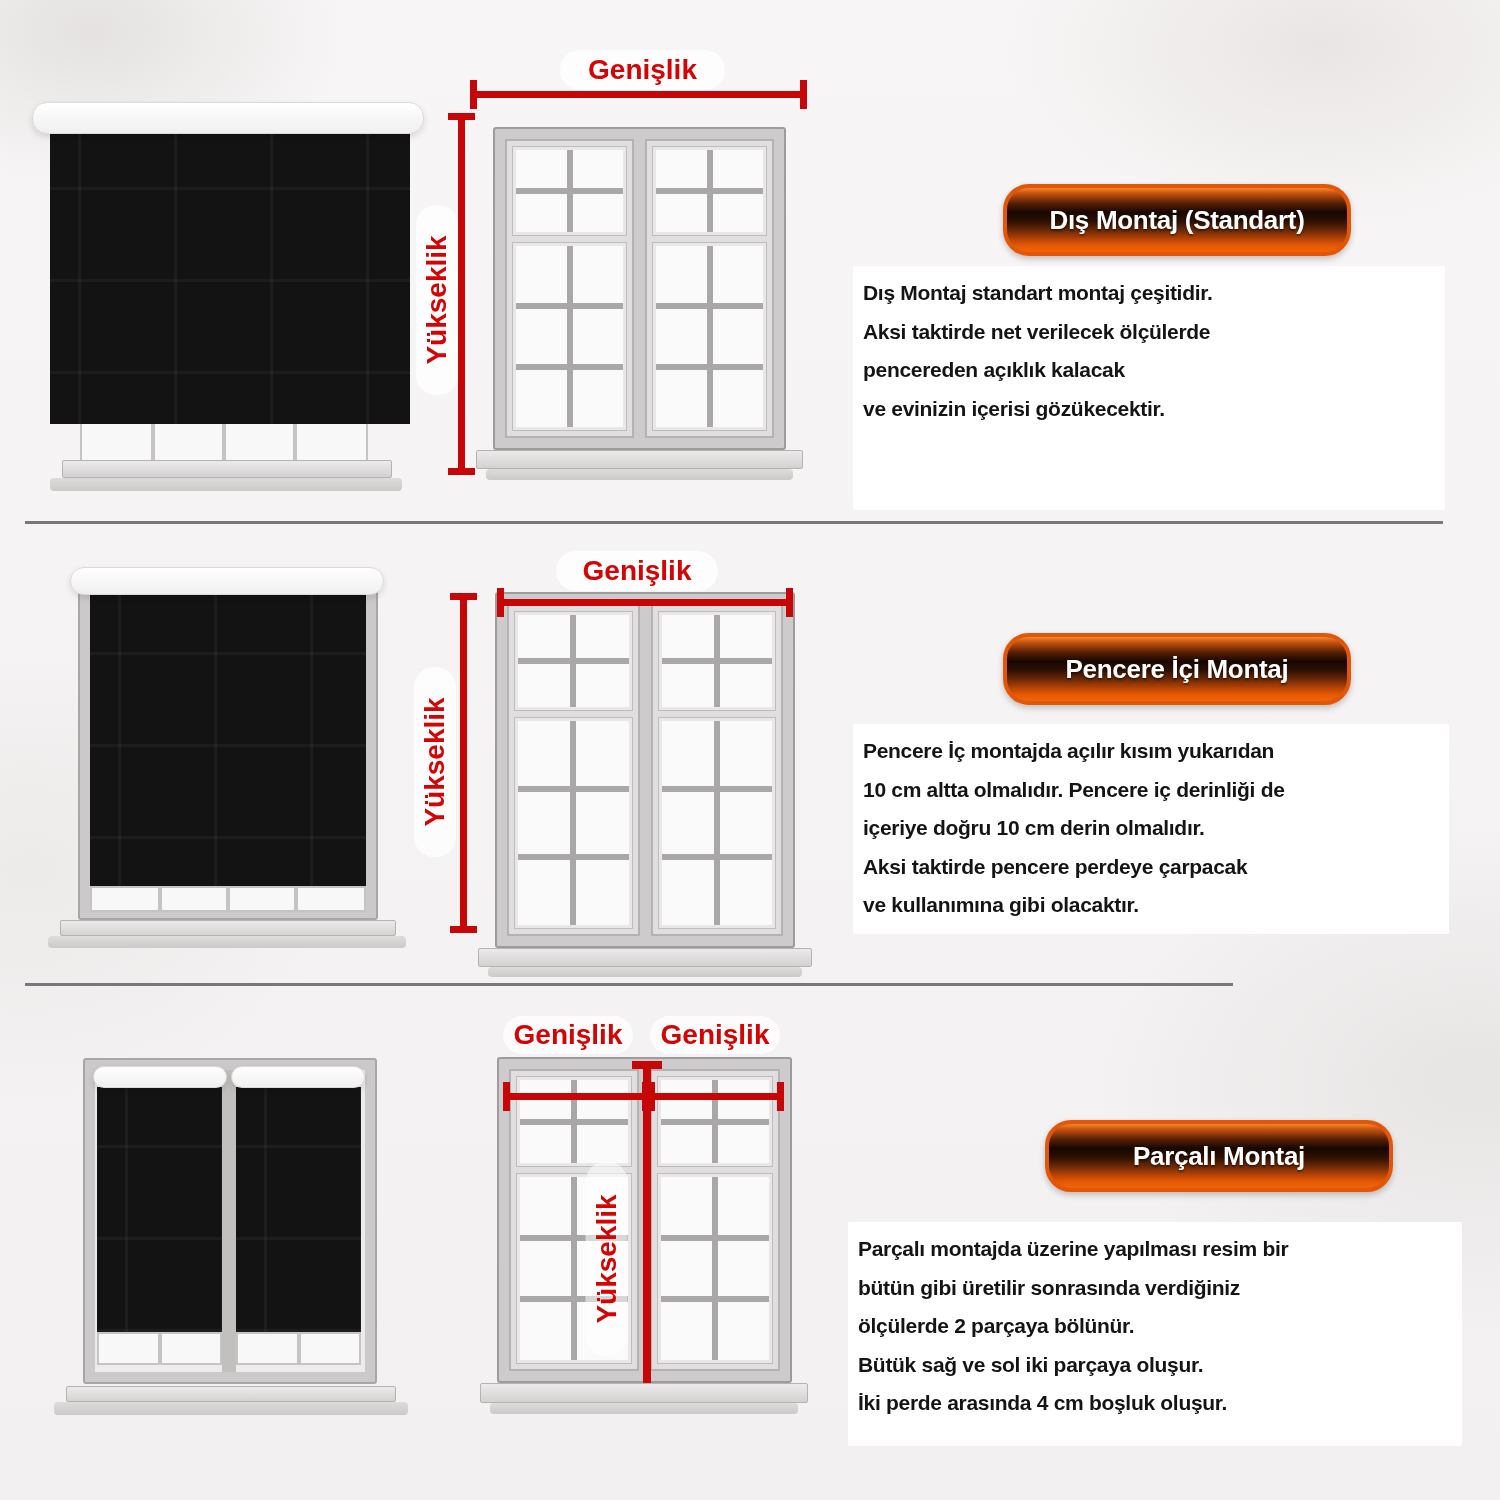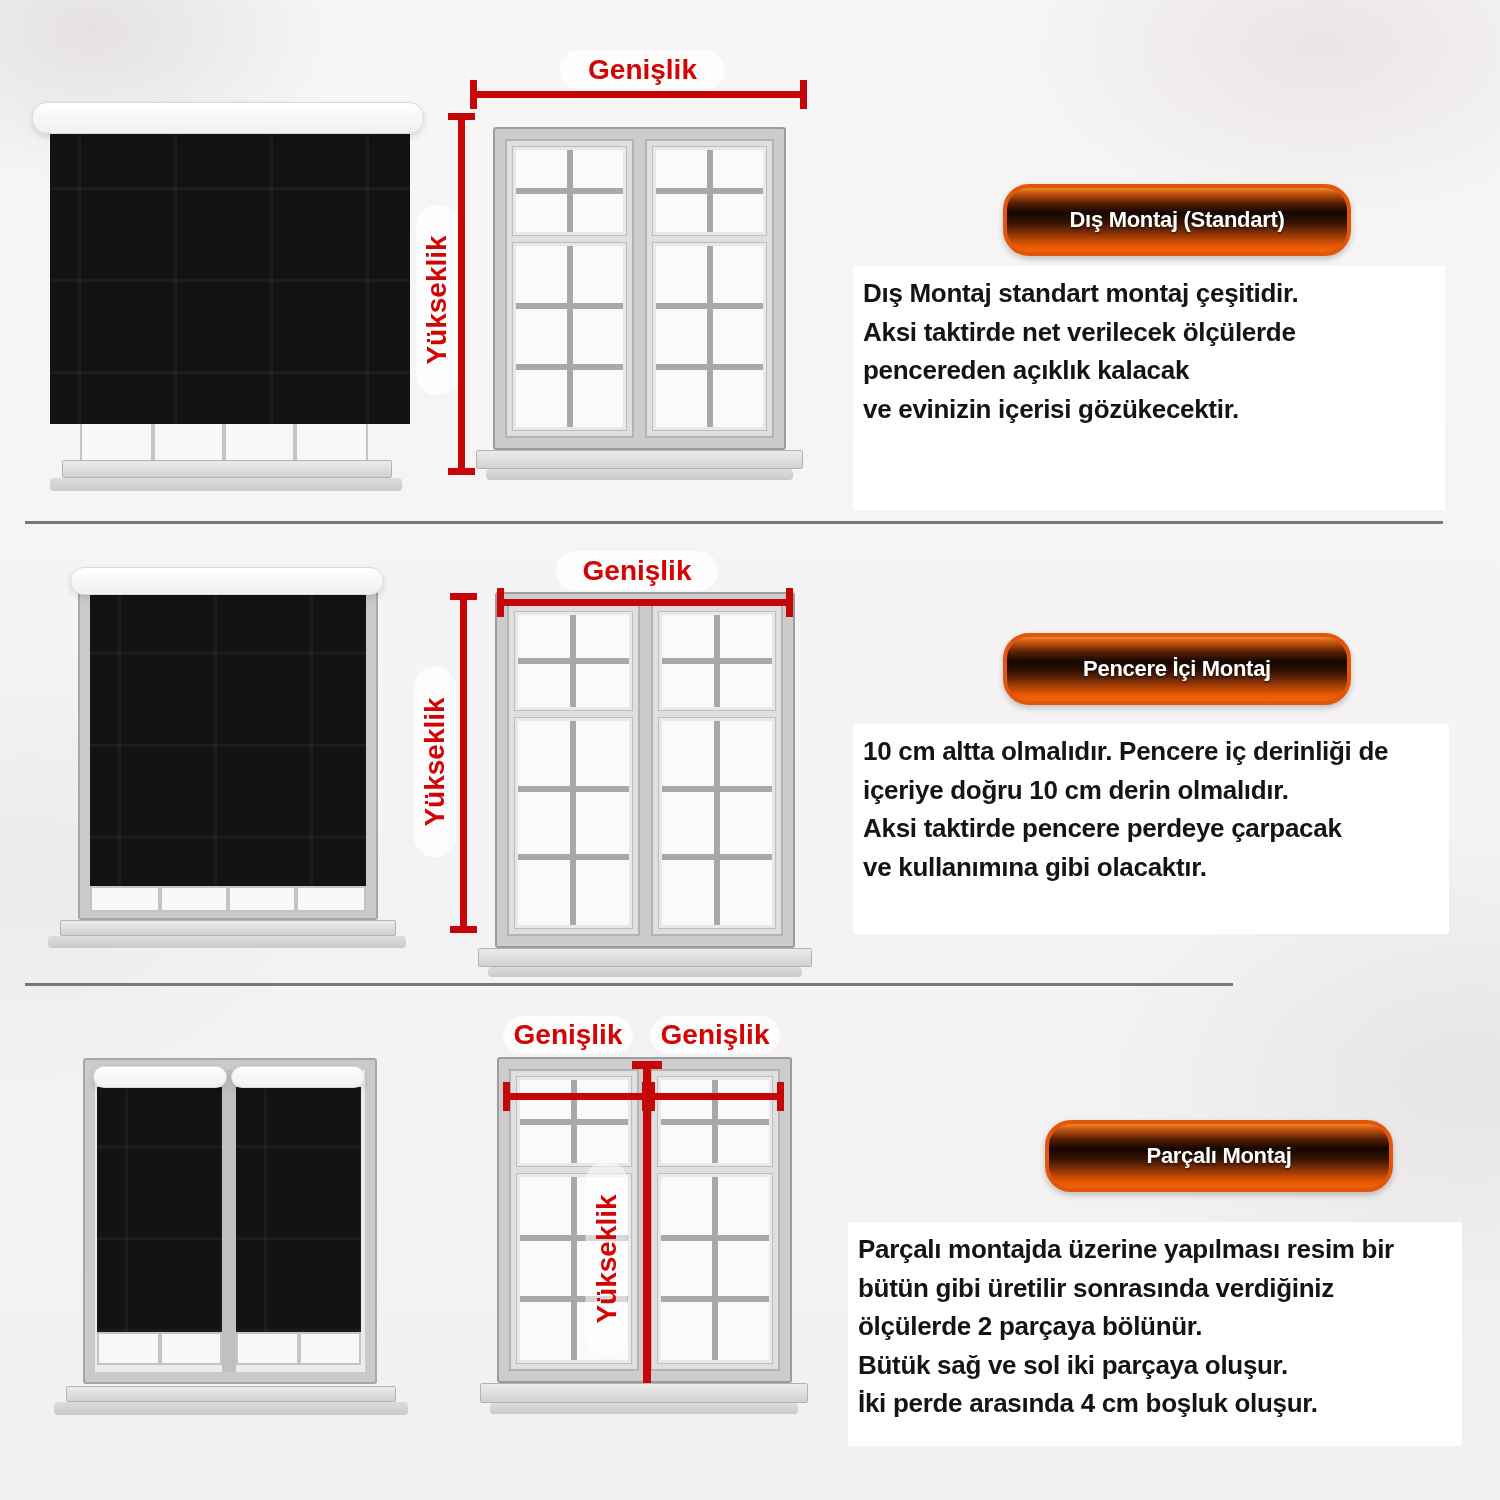--- a/index.html
+++ b/index.html
@@ -16,31 +16,31 @@
   .abs{position:absolute;box-sizing:border-box;}
 
   
   .divider{background:#787878;height:3px;}
 
   
   .badge{
     width:348px;height:72px;border-radius:26px;
     border:4px solid #e2560a;
     background:linear-gradient(180deg,#f5862a 0%,#c85410 8%,#551f05 24%,#170701 38%,#2d1002 52%,#6b2807 66%,#b84405 80%,#e65803 90%,#f0660b 100%);
-    color:#fff;font-weight:700;font-size:22px;letter-spacing:-.3px;
+    color:#fff;font-weight:700;font-size:26px;letter-spacing:-.3px;
     display:flex;align-items:center;justify-content:center;
     text-shadow:0 2px 2px rgba(0,0,0,.4);
     box-shadow:0 3px 6px rgba(0,0,0,.22);
   }
 
   
   .textbox{background:#ffffff;border-radius:2px;padding:8px 0 0 10px;}
   .textbox .line{
     white-space:nowrap;color:#141414;font-weight:700;
-    font-size:26px;line-height:38.5px;letter-spacing:-.3px;
+    font-size:21px;line-height:38.5px;letter-spacing:-.3px;
   }
 
   
   .m-pill{
     background:rgba(255,255,255,.78);border-radius:20px;
     display:flex;align-items:center;justify-content:center;
   }
   .m-text{color:#d40404;font-weight:700;font-size:28px;}
   .rot{transform:rotate(-90deg);}
   .h-arrow{height:7px;background:#c70707;}
@@ -163,20 +163,21 @@
     <div class="abs h-arrow" style="left:497px;top:599px;width:296px;"></div>
     <div class="abs v-arrow" style="left:460px;top:593px;height:340px;"></div>
     <div class="abs m-pill rot" style="left:340px;top:741px;width:190px;height:42px;">
       <span class="m-text">Yükseklik</span>
     </div>
     <div class="abs sill" style="left:478px;top:948px;width:334px;height:19px;"></div>
     <div class="abs sill-base" style="left:488px;top:967px;width:314px;height:10px;"></div>
 
     <div class="abs badge" style="left:1003px;top:633px;">Pencere İçi Montaj</div>
     <div class="abs textbox" style="left:853px;top:724px;width:596px;height:210px;">
+      <div class="line">Pencere İç montajda açılır kısım yukarıdan</div>
       <div class="line">10 cm altta olmalıdır. Pencere iç derinliği de</div>
       <div class="line">içeriye doğru 10 cm derin olmalıdır.</div>
       <div class="line">Aksi taktirde pencere perdeye çarpacak</div>
       <div class="line">ve kullanımına gibi olacaktır.</div>
     </div>
   </div>
 
   <div class="abs divider" style="left:25px;top:983px;width:1208px;"></div>
 
   <div>

